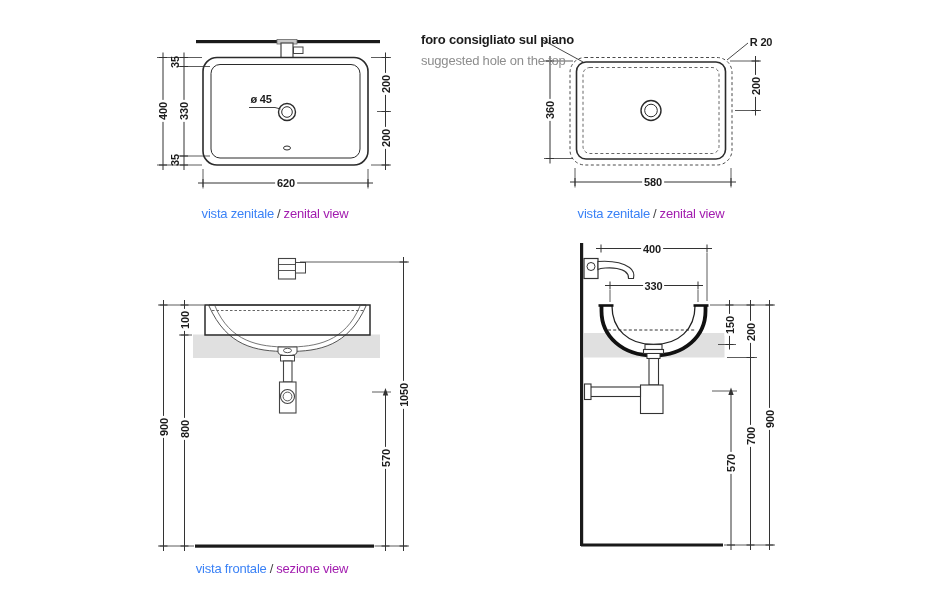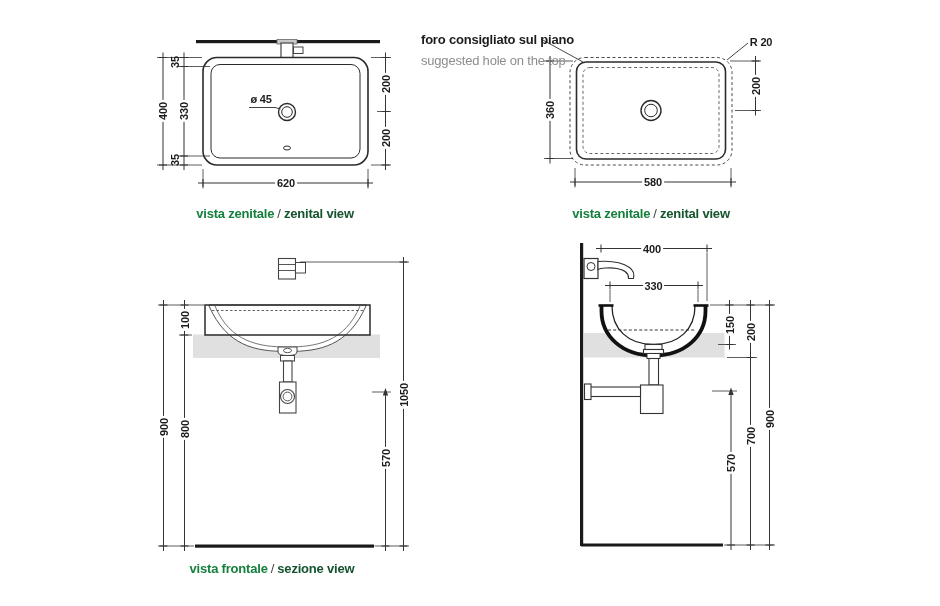--- a/index.html
+++ b/index.html
@@ -6,23 +6,23 @@
   #stage{position:relative;width:940px;height:606px;background:#ffffff;overflow:hidden;
          font-family:"Liberation Sans", sans-serif;}
   #stage svg{position:absolute;left:0;top:0;}
   .dim{position:absolute;transform:translate(-50%,-50%);font-size:11px;font-weight:bold;
        color:#1c1c1c;background:#fff;padding:0 2px;line-height:1;letter-spacing:-0.2px;
        white-space:nowrap;}
   .dim.v{transform:translate(-50%,-50%) rotate(-90deg);}
   .dim.nobg{background:transparent;}
   .vtitle{position:absolute;transform:translate(-50%,-50%);white-space:nowrap;font-size:13px;
           line-height:1;}
-  .t-it{font-weight:bold;color:#15803d;letter-spacing:-0.2px;}
+  .t-it{font-weight:normal;color:#3b82f6;letter-spacing:-0.2px;}
   .t-sep{color:#444;margin:0 3px;font-weight:normal;}
-  .t-en{color:#14532d;font-weight:bold;letter-spacing:-0.2px;}
+  .t-en{color:#a21caf;font-weight:normal;letter-spacing:-0.2px;}
   .note{position:absolute;transform:translateY(-50%);font-size:13px;line-height:1;
         white-space:nowrap;letter-spacing:-0.2px;}
   .note.b{font-weight:bold;color:#1c1c1c;}
   .note.l{color:#8d8d8d;margin-top:9px;}
 </style>
 </head>
 <body>
 
 <div id="stage">
 

